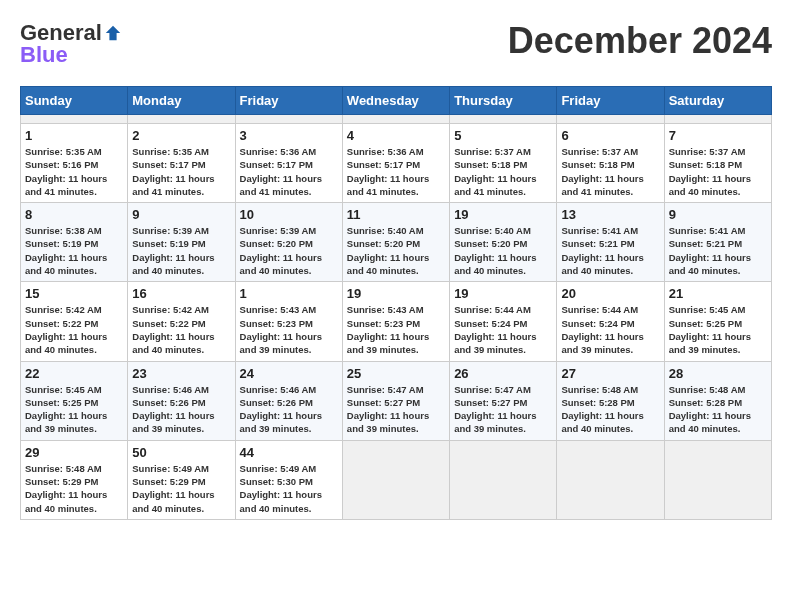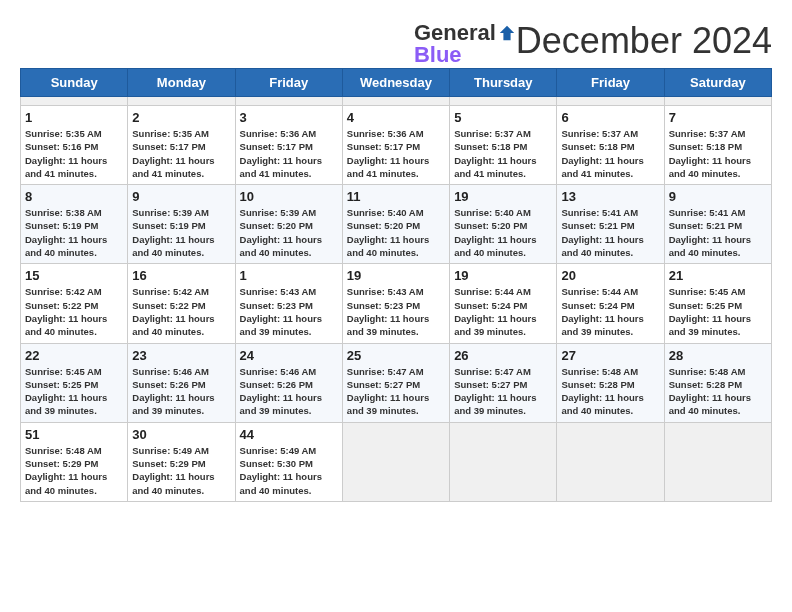--- a/index.html
+++ b/index.html
@@ -5,23 +5,23 @@
     * { box-sizing: border-box; margin: 0; padding: 0; }
     body {
       font-family: Arial, sans-serif;
       background: #fff;
       width: 792px;
       min-height: 612px;
       padding: 20px;
     }
     .header {
       display: flex;
-      justify-content: flex-end;
+      justify-content: space-between;
       align-items: flex-start;
-      margin-bottom: 0;
+      margin-bottom: 18px;
     }
     .logo {
       display: flex;
       flex-direction: column;
       align-items: flex-start;
     }
     .logo-text {
       display: flex;
       align-items: center;
       font-size: 22px;
@@ -33,37 +33,37 @@
     .logo-icon {
       width: 18px;
       height: 18px;
       margin-left: 2px;
     }
     .title-area {
       text-align: right;
     }
     .month-title {
       font-size: 36px;
-      font-weight: normal;
+      font-weight: bold;
       color: #333;
     }
     .location {
       font-size: 14px;
       color: #555;
     }
     table {
       width: 100%;
       border-collapse: collapse;
       font-size: 10.5px;
     }
     thead tr th {
       background-color: #2a6db5;
       color: #fff;
       padding: 6px 4px;
-      text-align: center;
+      text-align: left;
       font-size: 13px;
       font-weight: bold;
       border: 1px solid #1e5a9c;
     }
     tbody tr td {
       border: 1px solid #ccc;
       padding: 4px;
       vertical-align: top;
       width: 14.28%;
     }
@@ -245,25 +245,25 @@
         <span class="day-num">27</span>
         <span class="day-info">Sunrise: 5:48 AM<br>Sunset: 5:28 PM<br>Daylight: 11 hours and 40 minutes.</span>
       </td>
         <td>
         <span class="day-num">28</span>
         <span class="day-info">Sunrise: 5:48 AM<br>Sunset: 5:28 PM<br>Daylight: 11 hours and 40 minutes.</span>
       </td>
       </tr>
       <tr>
         <td>
-        <span class="day-num">51</span>
+        <span class="day-num">29</span>
         <span class="day-info">Sunrise: 5:48 AM<br>Sunset: 5:29 PM<br>Daylight: 11 hours and 40 minutes.</span>
       </td>
         <td>
-        <span class="day-num">30</span>
+        <span class="day-num">50</span>
         <span class="day-info">Sunrise: 5:49 AM<br>Sunset: 5:29 PM<br>Daylight: 11 hours and 40 minutes.</span>
       </td>
         <td>
         <span class="day-num">44</span>
         <span class="day-info">Sunrise: 5:49 AM<br>Sunset: 5:30 PM<br>Daylight: 11 hours and 40 minutes.</span>
       </td>
         <td class="empty-cell"></td>
         <td class="empty-cell"></td>
         <td class="empty-cell"></td>
         <td class="empty-cell"></td>

